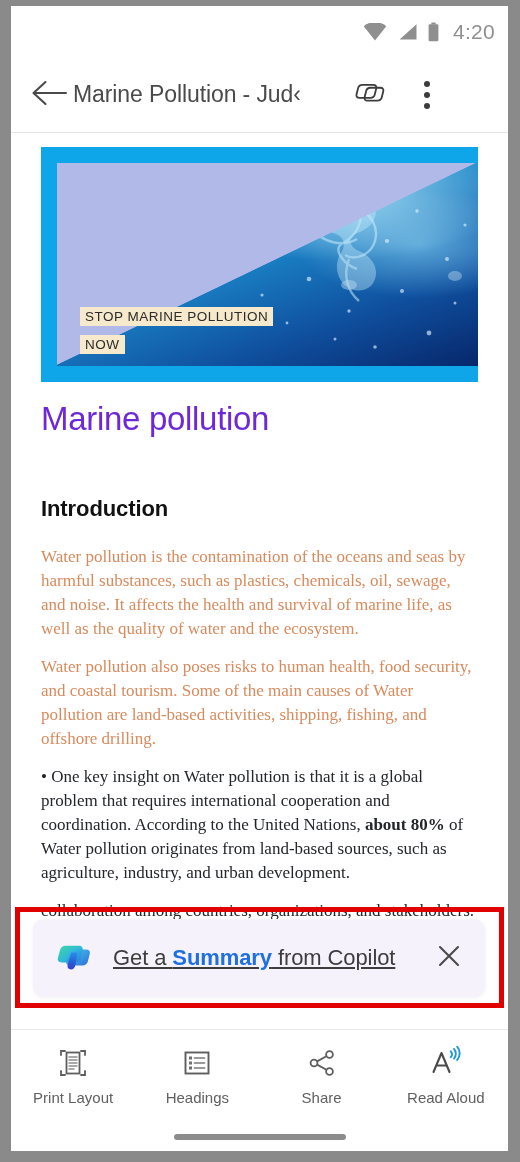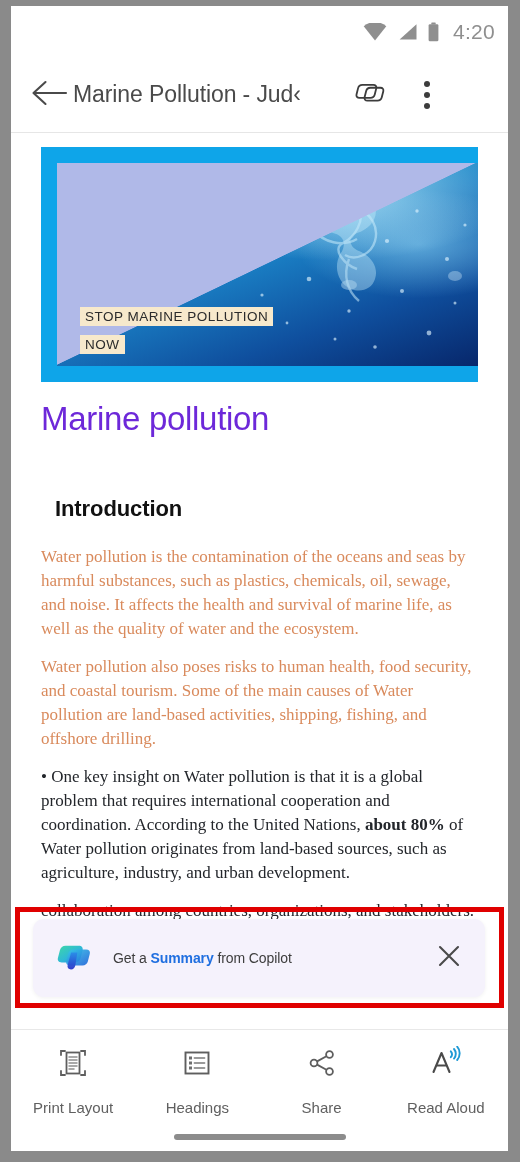--- a/index.html
+++ b/index.html
@@ -129,21 +129,21 @@
     font-size: 33px;
     color: #6d28d9;
     margin: 18px 0 0 0;
     letter-spacing: -.3px;
     font-weight: 400;
   }
   .h2 {
     font-size: 22px;
     font-weight: 700;
     color: #111111;
-    margin: 58px 0 0 14px;
+    margin: 58px 0 0 0;
     letter-spacing: -.1px;
   }
   .para-sans {
     font-size: 15px;
     line-height: 25.5px;
     color: #3a3a3a;
     margin-top: 22px;
     max-width: 420px;
   }
   .para-serif {
@@ -174,21 +174,21 @@
     background: #f5f2fc;
     border-radius: 11px;
     display: flex;
     align-items: center;
     padding: 0 16px 0 20px;
     z-index: 5;
     box-shadow: 0 1px 4px rgba(0,0,0,.06);
   }
   .cb-icon { flex: 0 0 auto; width: 40px; height: 40px; }
   .cb-text { flex: 1 1 auto; margin-left: 20px; }
-  .cb-title { font-size: 14px; color: #3d3d3d; letter-spacing: -.1px; }
+  .cb-title { font-size: 22px; color: #3d3d3d; letter-spacing: -.1px; text-decoration: underline; }
   .cb-title .accent { color: #1f6fe0; font-weight: 700; }
   .cb-sub { font-size: 17px; color: #5e5e5e; margin-top: 3px; }
   .cb-close {
     flex: 0 0 auto;
     width: 40px; height: 40px;
     display: flex; align-items: center; justify-content: center;
   }
 
   
   .toolbar {
@@ -197,21 +197,21 @@
     width: 497px; height: 122px;
     background: #ffffff;
     border-top: 1px solid #e8e8e8;
     display: flex;
     align-items: flex-start;
     padding-top: 14px;
   }
   .tool {
     flex: 1 1 0;
     display: flex; flex-direction: column; align-items: center;
-    gap: 16px;
+    gap: 6px;
   }
   .tool-ico { height: 38px; display: flex; align-items: center; justify-content: center; }
   .tool-label {
     font-size: 15px;
     color: #606060;
     text-align: center;
     line-height: 20px;
     max-width: 96px;
   }
   .homebar {

